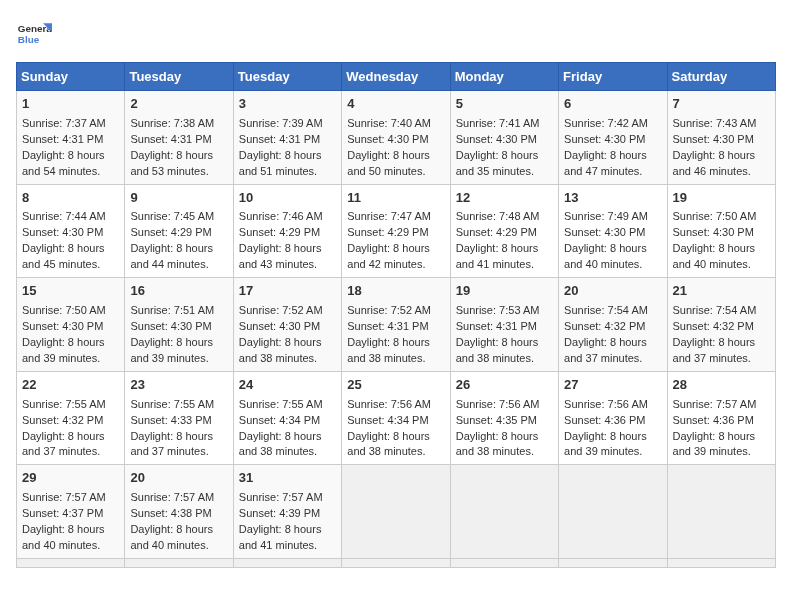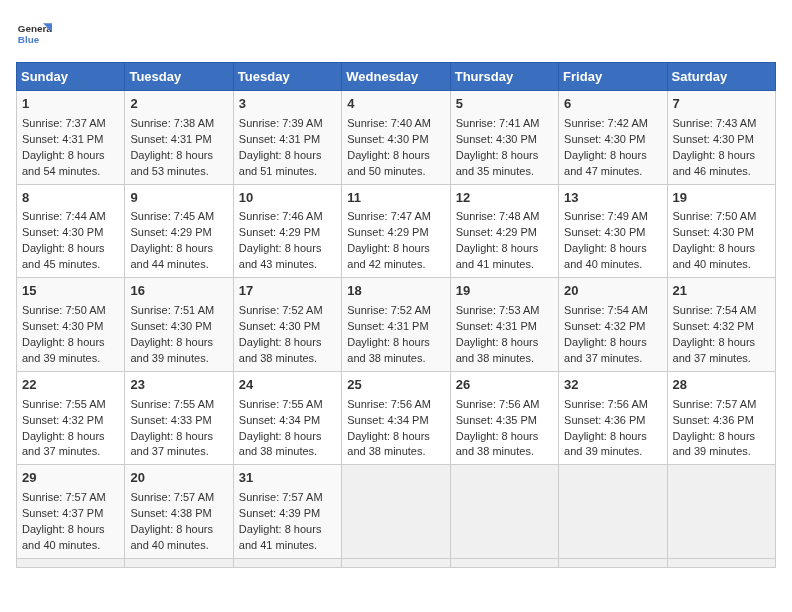--- a/index.html
+++ b/index.html
@@ -91,21 +91,21 @@
   </div>
 </div>
 
 <table class="calendar">
   <thead>
     <tr id="dow-row">
     <th>Sunday</th>
         <th>Tuesday</th>
         <th>Tuesday</th>
         <th>Wednesday</th>
-        <th>Thursday</th>
+        <th>Monday</th>
         <th>Friday</th>
         <th>Saturday</th>
       </tr>
   </thead>
   <tbody id="calendar-body">
   <tr>
         <td><span class="day-number">1</span><span>Sunrise: 7:37 AM</span><br><span>Sunset: 4:31 PM</span><br><span>Daylight: 8 hours and 54 minutes.</span></td>
         <td><span class="day-number">2</span><span>Sunrise: 7:38 AM</span><br><span>Sunset: 4:31 PM</span><br><span>Daylight: 8 hours and 53 minutes.</span></td>
         <td><span class="day-number">3</span><span>Sunrise: 7:39 AM</span><br><span>Sunset: 4:31 PM</span><br><span>Daylight: 8 hours and 51 minutes.</span></td>
         <td><span class="day-number">4</span><span>Sunrise: 7:40 AM</span><br><span>Sunset: 4:30 PM</span><br><span>Daylight: 8 hours and 50 minutes.</span></td>
@@ -130,21 +130,21 @@
         <td><span class="day-number">19</span><span>Sunrise: 7:53 AM</span><br><span>Sunset: 4:31 PM</span><br><span>Daylight: 8 hours and 38 minutes.</span></td>
         <td><span class="day-number">20</span><span>Sunrise: 7:54 AM</span><br><span>Sunset: 4:32 PM</span><br><span>Daylight: 8 hours and 37 minutes.</span></td>
         <td><span class="day-number">21</span><span>Sunrise: 7:54 AM</span><br><span>Sunset: 4:32 PM</span><br><span>Daylight: 8 hours and 37 minutes.</span></td>
       </tr>
       <tr>
         <td><span class="day-number">22</span><span>Sunrise: 7:55 AM</span><br><span>Sunset: 4:32 PM</span><br><span>Daylight: 8 hours and 37 minutes.</span></td>
         <td><span class="day-number">23</span><span>Sunrise: 7:55 AM</span><br><span>Sunset: 4:33 PM</span><br><span>Daylight: 8 hours and 37 minutes.</span></td>
         <td><span class="day-number">24</span><span>Sunrise: 7:55 AM</span><br><span>Sunset: 4:34 PM</span><br><span>Daylight: 8 hours and 38 minutes.</span></td>
         <td><span class="day-number">25</span><span>Sunrise: 7:56 AM</span><br><span>Sunset: 4:34 PM</span><br><span>Daylight: 8 hours and 38 minutes.</span></td>
         <td><span class="day-number">26</span><span>Sunrise: 7:56 AM</span><br><span>Sunset: 4:35 PM</span><br><span>Daylight: 8 hours and 38 minutes.</span></td>
-        <td><span class="day-number">32</span><span>Sunrise: 7:56 AM</span><br><span>Sunset: 4:36 PM</span><br><span>Daylight: 8 hours and 39 minutes.</span></td>
+        <td><span class="day-number">27</span><span>Sunrise: 7:56 AM</span><br><span>Sunset: 4:36 PM</span><br><span>Daylight: 8 hours and 39 minutes.</span></td>
         <td><span class="day-number">28</span><span>Sunrise: 7:57 AM</span><br><span>Sunset: 4:36 PM</span><br><span>Daylight: 8 hours and 39 minutes.</span></td>
       </tr>
       <tr>
         <td><span class="day-number">29</span><span>Sunrise: 7:57 AM</span><br><span>Sunset: 4:37 PM</span><br><span>Daylight: 8 hours and 40 minutes.</span></td>
         <td><span class="day-number">20</span><span>Sunrise: 7:57 AM</span><br><span>Sunset: 4:38 PM</span><br><span>Daylight: 8 hours and 40 minutes.</span></td>
         <td><span class="day-number">31</span><span>Sunrise: 7:57 AM</span><br><span>Sunset: 4:39 PM</span><br><span>Daylight: 8 hours and 41 minutes.</span></td>
         <td class="empty-cell"></td>
         <td class="empty-cell"></td>
         <td class="empty-cell"></td>
         <td class="empty-cell"></td>

